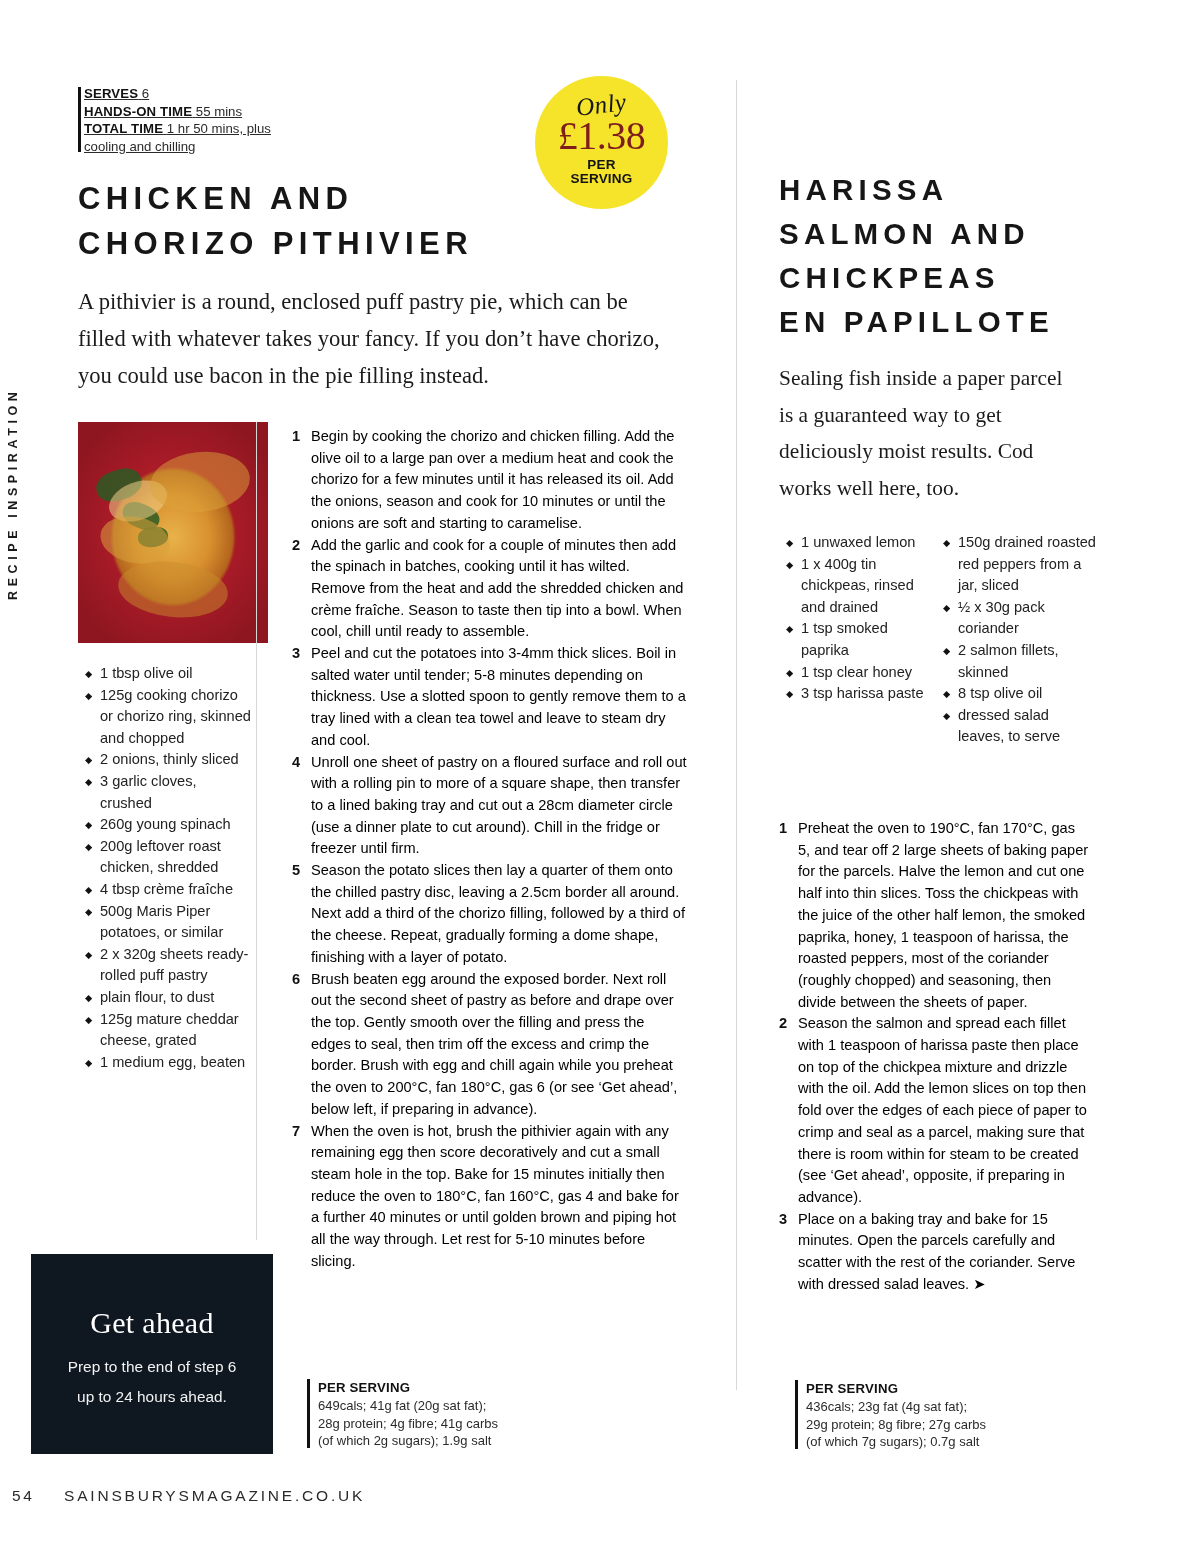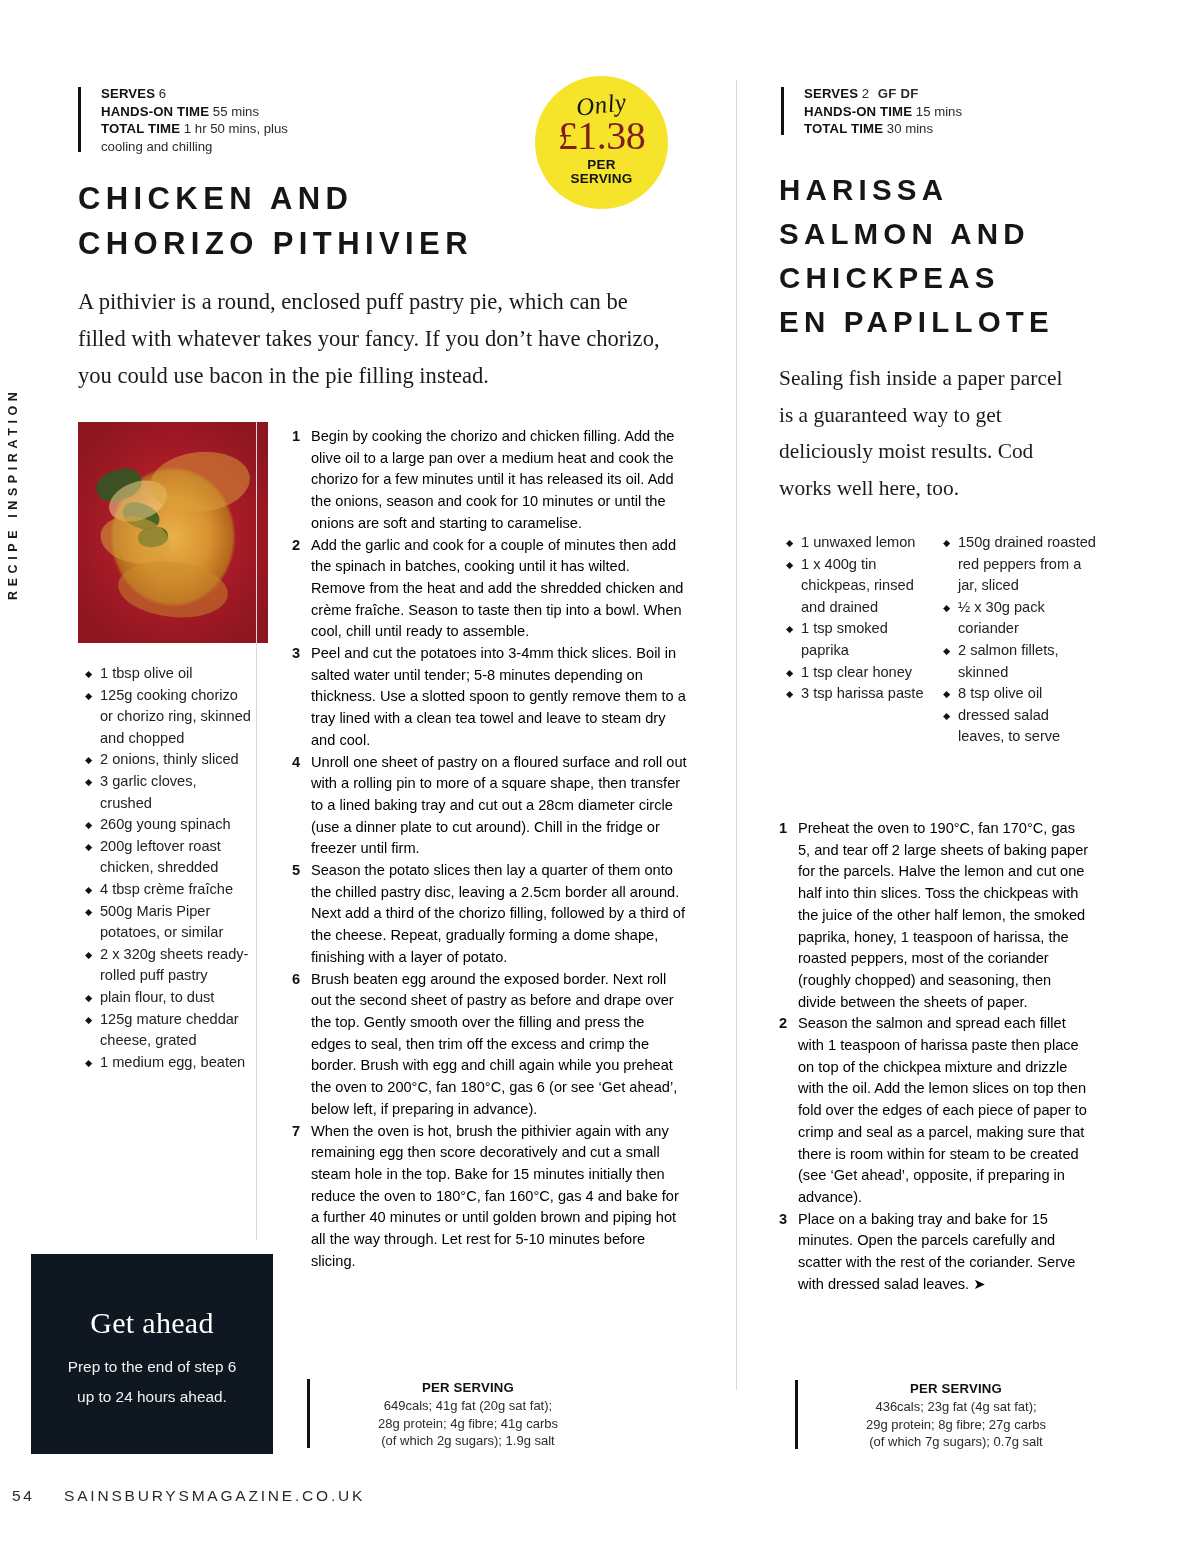--- a/index.html
+++ b/index.html
@@ -12,21 +12,21 @@
 
   
   .side-label{
     position:absolute;left:6px;top:600px;
     transform:rotate(-90deg);transform-origin:left top;
     font-size:12.5px;font-weight:700;letter-spacing:4.6px;
     color:#1a1a1a;white-space:nowrap;
   }
 
   
-  .meta{position:absolute;padding-left:23px;font-size:13.2px;line-height:17.6px;color:#2b2b2b;}
+  .meta{position:absolute;padding-left:6px;font-size:13.2px;line-height:17.6px;color:#2b2b2b;text-decoration:underline;}
   .meta:before{content:"";position:absolute;left:0;top:2px;bottom:3px;width:3.2px;background:#111;}
   .meta b{font-weight:700;color:#111;letter-spacing:.15px;}
   .meta .row{white-space:nowrap;}
   .meta .gf{font-weight:700;letter-spacing:.2px;margin-left:5px;}
 
   
   .rtitle{
     position:absolute;font-weight:700;color:#161616;
     letter-spacing:5.4px;line-height:45px;font-size:31px;
   }
@@ -76,21 +76,21 @@
 
   
   .method{position:absolute;font-size:14.6px;line-height:21.7px;color:#000000;}
   .method ol{margin:0;padding:0;counter-reset:st;}
   .method li{list-style:none;position:relative;padding-left:19px;counter-increment:st;}
   .method li:before{
     content:counter(st);position:absolute;left:0;top:0;font-weight:700;color:#111;font-size:14.6px;
   }
 
   
-  .ps{position:absolute;padding-left:11px;font-size:13px;line-height:17.6px;color:#2b2b2b;text-align:center;}
+  .ps{position:absolute;padding-left:11px;font-size:13px;line-height:17.6px;color:#2b2b2b;}
   .ps:before{content:"";position:absolute;left:0;top:1px;bottom:2px;width:3.2px;background:#111;}
   .ps .hd{font-weight:700;color:#111;font-size:13.2px;letter-spacing:.2px;line-height:19px;}
 
   
   .getahead{
     position:absolute;left:31px;top:1254px;width:242px;height:200px;background:#0f1720;
     color:#fff;text-align:center;box-sizing:border-box;padding-top:52px;
   }
   .getahead .ga-title{
     font-family:"Liberation Serif", serif;font-size:30px;line-height:34px;font-weight:400;letter-spacing:.3px;
@@ -190,35 +190,20 @@
   </div>
 
   <div class="getahead">
     <div class="ga-title">Get ahead</div>
     <div class="ga-body">Prep to the end of step 6</div>
     <div class="ga-body" style="margin-top:8px;">up to 24 hours ahead.</div>
   </div>
 
   <div class="vrule" style="left:736px;top:80px;height:1310px;"></div>
 
-  <div class="meta" style="left:781px;top:85px;width:320px;">
-    <div class="row">
-      <b>SERVES</b>
-      <span>2</span>
-      <span class="gf">GF DF</span>
-    </div>
-    <div class="row">
-      <b>HANDS-ON TIME</b>
-      <span>15 mins</span>
-    </div>
-    <div class="row">
-      <b>TOTAL TIME</b>
-      <span>30 mins</span>
-    </div>
-  </div>
 
   <div class="rtitle right" style="left:779px;top:168px;width:400px;">
     <div>HARISSA</div>
     <div>SALMON AND</div>
     <div>CHICKPEAS</div>
     <div>EN PAPILLOTE</div>
   </div>
 
   <div class="stand right" style="left:779px;top:360px;width:300px;">Sealing fish inside a paper parcel is a guaranteed way to get deliciously moist results. Cod works well here, too.</div>
 

